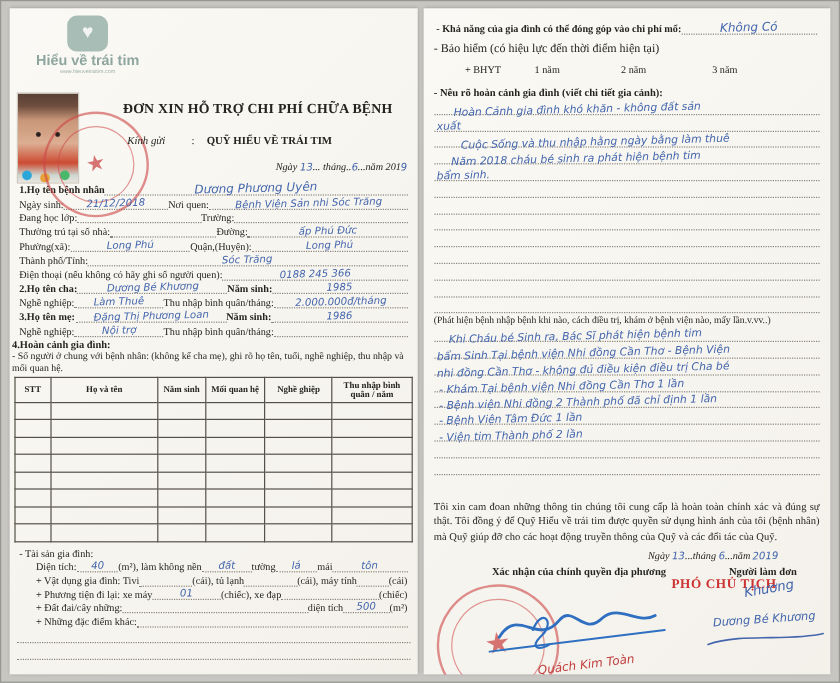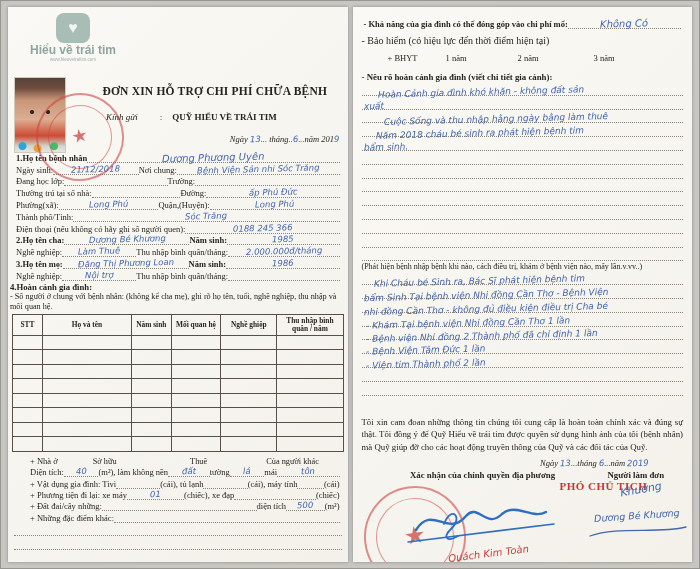--- a/index.html
+++ b/index.html
@@ -105,21 +105,21 @@
     </div>
 
     <div class="fields">
       <div class="row">
           <span class="lbl bold">1.Họ tên bệnh nhân</span>
           <span class="dots"><span class="hw lg">Dương Phương Uyên</span></span>
         </div>
       <div class="row">
           <span class="lbl">Ngày sinh:</span>
           <span class="dots"><span class="hw">21/12/2018</span></span>
-          <span class="lbl">Nơi chung:</span>
+          <span class="lbl">Nơi quen:</span>
           <span class="dots" style="flex:1.9"><span class="hw">Bệnh Viện Sản nhi Sóc Trăng</span></span>
         </div>
       <div class="row">
           <span class="lbl">Đang học lớp:</span>
           <span class="dots"></span>
           <span class="lbl">Trường:</span>
           <span class="dots" style="flex:1.4"></span>
         </div>
       <div class="row">
           <span class="lbl">Thường trú tại số nhà:</span>
@@ -241,27 +241,22 @@
             <td></td>
             <td></td>
             <td></td>
             <td></td>
             <td></td>
           </tr>
     </tbody>
       </table>
 
     <div class="assets">
-      <div class="row indent">
-          <span class="lbl">+ Nhà ở</span>
-          <span class="houseopts">
-            <span>Sở hữu</span>
-            <span>Thuê</span>
-            <span>Của người khác</span>
-          </span>
+      <div class="row">
+          <span class="lbl">- Tài sản gia đình:</span>
         </div>
       <div class="row indent">
           <span class="lbl">Diện tích:</span>
           <span class="dots" style="flex:.5"><span class="hw">40</span></span>
           <span class="lbl">(m²), làm không nền</span>
           <span class="dots" style="flex:.6"><span class="hw">đất</span></span>
           <span class="lbl">tường</span>
           <span class="dots" style="flex:.5"><span class="hw">lá</span></span>
           <span class="lbl">mái</span>
           <span class="dots" style="flex:.9"><span class="hw">tôn</span></span>

